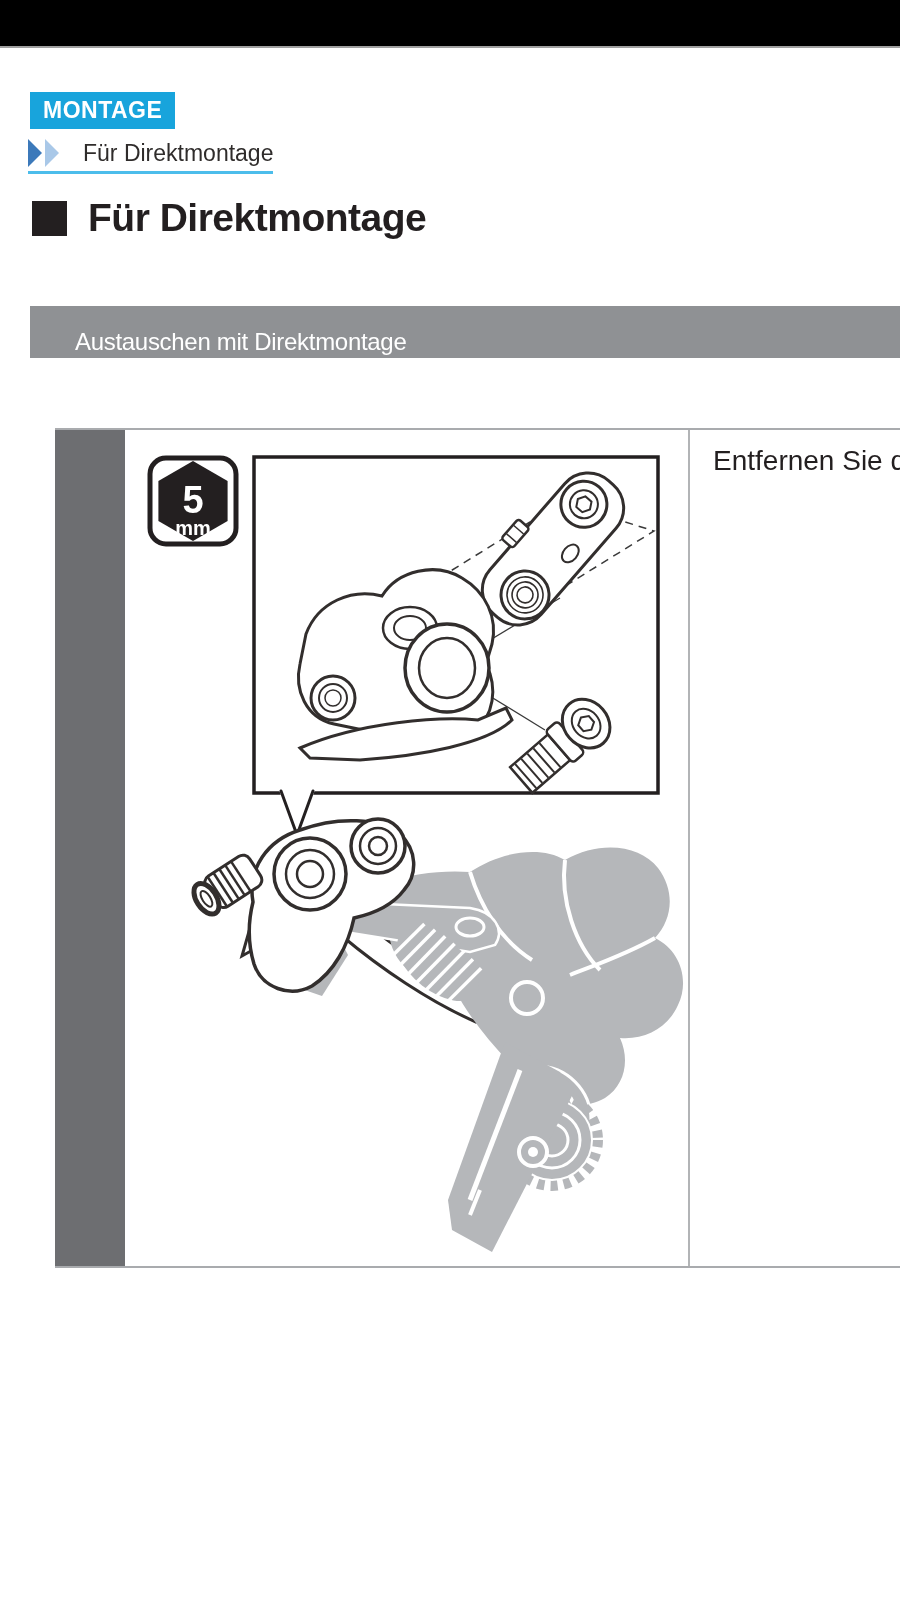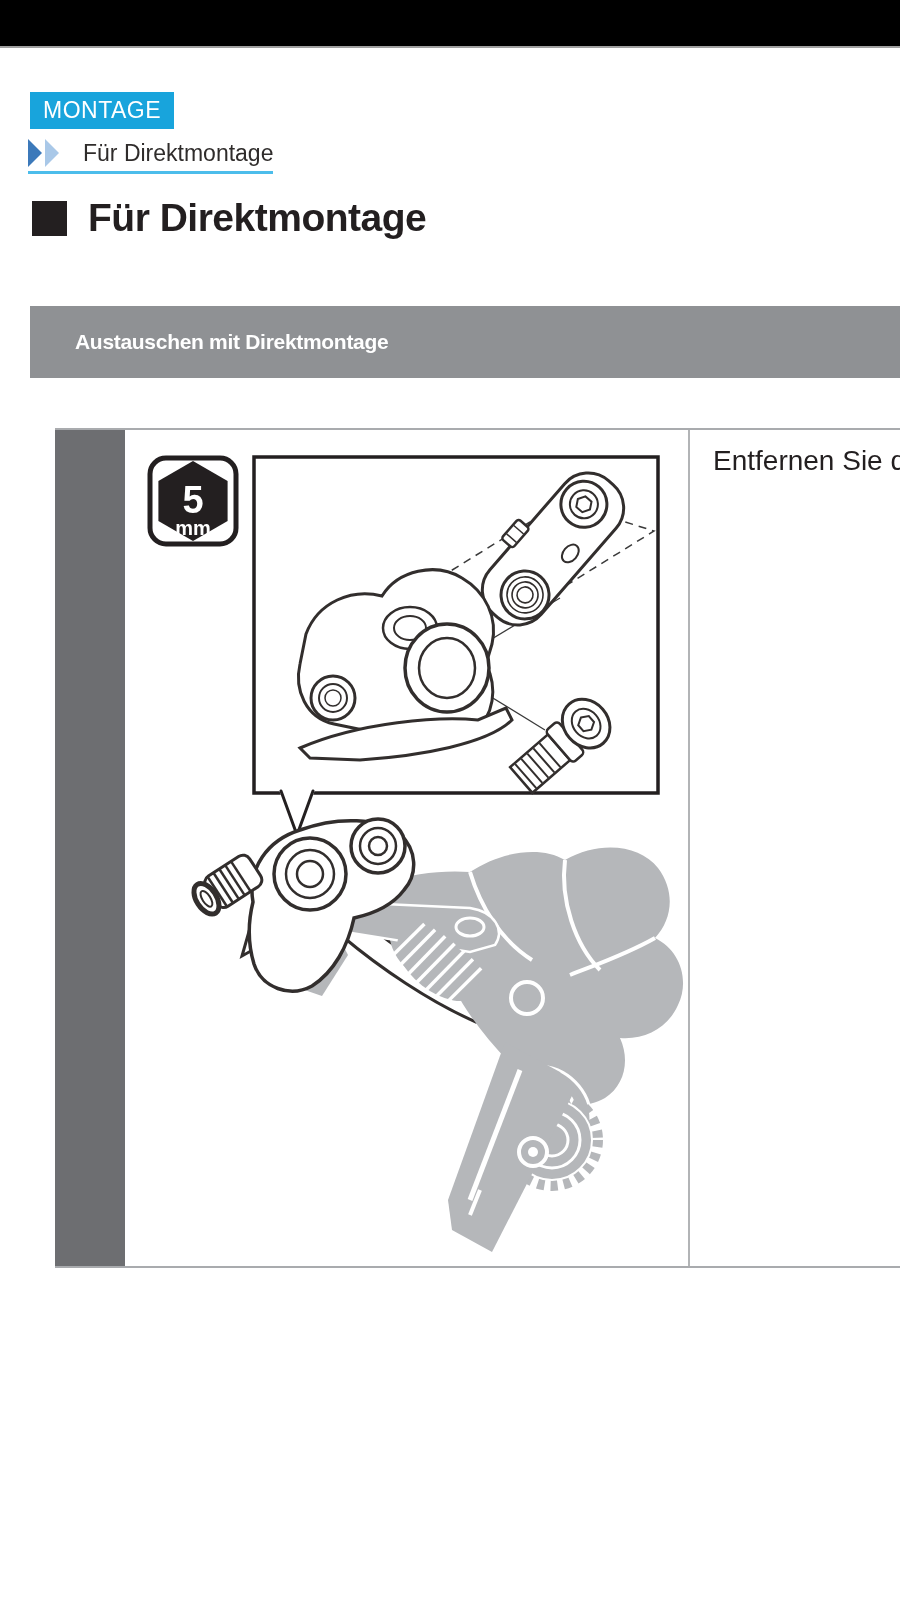--- a/index.html
+++ b/index.html
@@ -15,37 +15,37 @@
   }
   *{margin:0;padding:0;box-sizing:border-box;}
   html,body{background:#fff;}
   .page{
     position:relative;width:900px;height:1600px;background:#fff;
     overflow:hidden;font-family:"Liberation Sans",sans-serif;color:var(--ink);
   }
   .topbar{position:absolute;left:0;top:0;width:900px;height:48px;background:#000;border-bottom:2px solid #a0a0a0;}
   .badge{
     position:absolute;left:30px;top:92px;height:37px;line-height:37px;
-    background:var(--accent-blue);color:#fff;font-size:23px;font-weight:normal;
+    background:var(--accent-blue);color:#fff;font-size:23px;font-weight:bold;
     padding:0 13px;letter-spacing:0.5px;
   }
   .breadcrumb{
     position:absolute;left:28px;top:139px;display:inline-flex;align-items:center;
     gap:9px;padding-bottom:4px;border-bottom:3px solid var(--underline-blue);
     cursor:pointer;
   }
   .breadcrumb .crumb-label{font-size:23px;color:#2f2c2b;}
   .title{
     position:absolute;left:32px;top:196px;display:flex;align-items:center;gap:21px;
   }
   .title .sq{width:35px;height:35px;background:var(--ink);flex:none;}
   .title .txt{font-size:39px;font-weight:bold;color:var(--ink);letter-spacing:-0.5px;}
   .banner{
-    position:absolute;left:30px;top:306px;width:870px;height:72px;
-    background:var(--banner-gray);color:#fff;font-size:21px;font-weight:bold;
+    position:absolute;left:30px;top:306px;width:870px;height:52px;
+    background:var(--banner-gray);color:#fff;font-size:24px;font-weight:normal;
     line-height:72px;padding-left:45px;letter-spacing:-0.3px;
   }
   .stepbox{
     position:absolute;left:55px;top:428px;width:845px;height:840px;background:#fff;
     border-top:2px solid var(--border-gray);border-bottom:2px solid var(--border-gray);
   }
   .stepbar{position:absolute;left:0;top:0;bottom:0;width:70px;background:var(--sidebar-gray);}
   .figure-svg{position:absolute;left:70px;top:0;width:563px;height:836px;}
   .divider{position:absolute;left:633px;top:0;bottom:0;width:2px;background:#b2b4b6;}
   .instruction{

